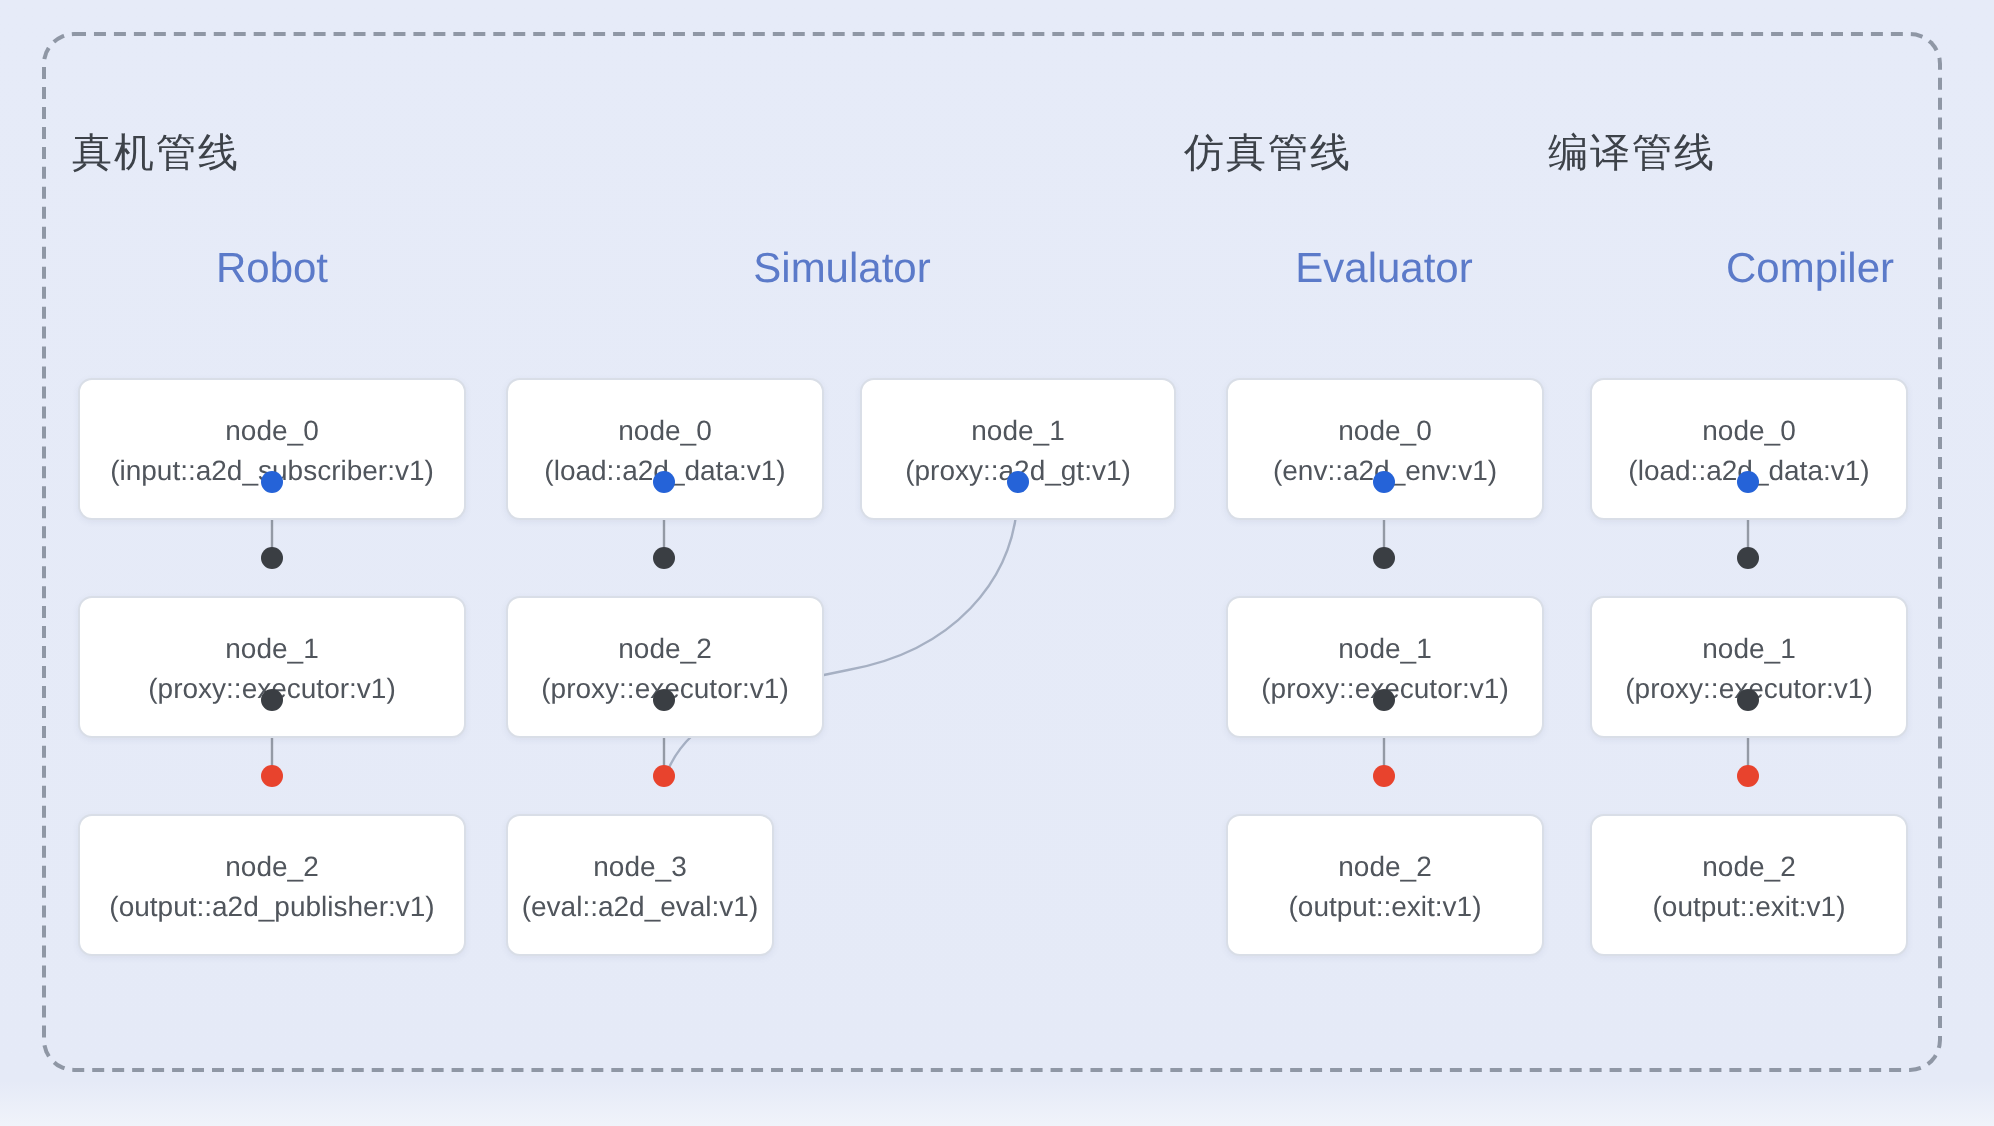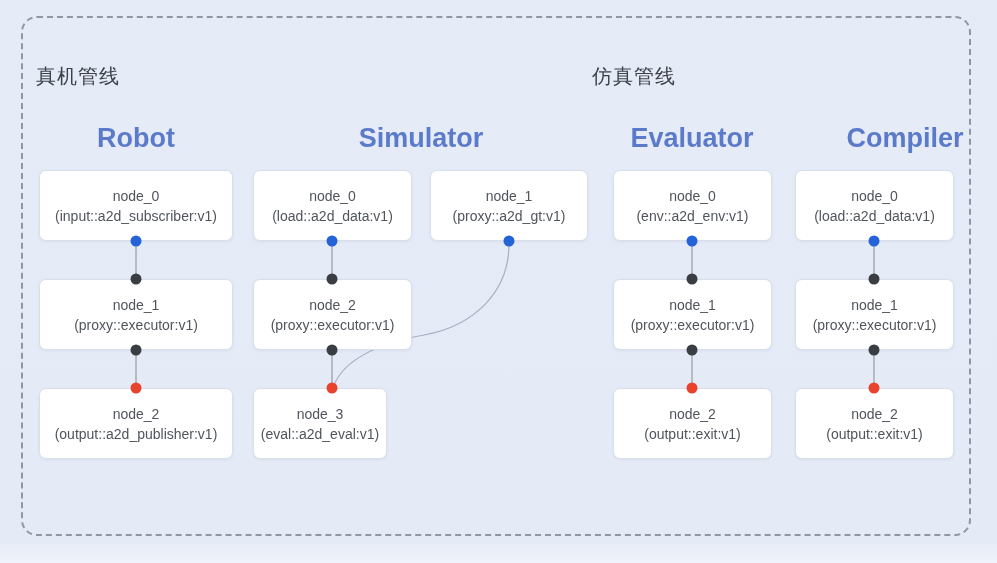--- a/index.html
+++ b/index.html
@@ -11,27 +11,27 @@
   .frame{
     position:absolute;left:21px;top:16px;width:950px;height:520px;
     border:2px dashed #8f97a5;border-radius:16px;box-sizing:border-box;
   }
   .col-title-zh{
     position:absolute;top:63px;width:200px;
     font-size:20px;font-weight:400;color:#3d4249;letter-spacing:1px;
   }
   .col-title-en{
     position:absolute;top:123px;width:200px;text-align:center;
-    font-size:27px;font-weight:700;color:#5b7ac9;
+    font-size:21px;font-weight:400;color:#5b7ac9;
   }
   .node{
     position:absolute;height:71px;box-sizing:border-box;z-index:2;
     background:#ffffff;border:1px solid #d9dee7;border-radius:7px;
     box-shadow:0 1px 3px rgba(80,95,130,0.08);
-    display:flex;flex-direction:column;align-items:center;justify-content:center;gap:6px;
+    display:flex;flex-direction:column;align-items:center;justify-content:center;gap:6px;margin-top:19px;
   }
   .node .nl{font-size:14px;color:#50555c;line-height:1;}
   .node .nt{font-size:14px;color:#50555c;line-height:1;}
   .edges{position:absolute;left:0;top:0;z-index:1;pointer-events:none;}
   .dot{
     position:absolute;width:11px;height:11px;border-radius:50%;
     transform:translate(-50%,-50%);z-index:3;
   }
   .dot.blue{background:#2563d8;}
   .dot.dark{background:#3a3e43;}
@@ -39,20 +39,21 @@
 </style>
 </head>
 <body>
 
 <div class="stage">
 
   <div class="frame"></div>
 
   <div class="col-title-zh" style="left:36px">真机管线</div>
   <div class="col-title-zh" style="left:592px">仿真管线</div>
+  <div class="col-title-zh" style="left:774px">编译管线</div>
 
   <div class="col-title-en" style="left:36px">Robot</div>
   <div class="col-title-en" style="left:321px">Simulator</div>
   <div class="col-title-en" style="left:592px">Evaluator</div>
   <div class="col-title-en" style="left:805px">Compiler</div>
 
   <svg class="edges" width="997" height="563">
     <g stroke="#949aa5" stroke-width="1.2" fill="none">
       <path d="M136 241 L136 279"></path>
       <path d="M136 350 L136 388"></path>

